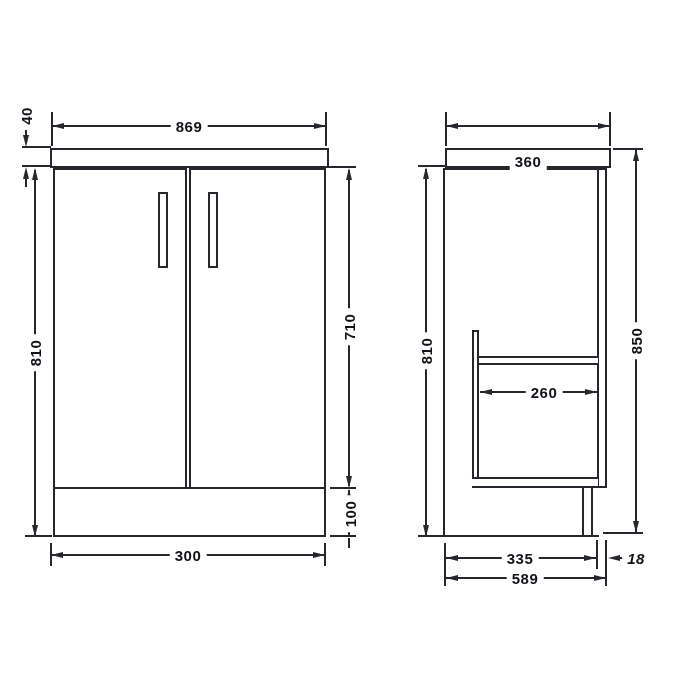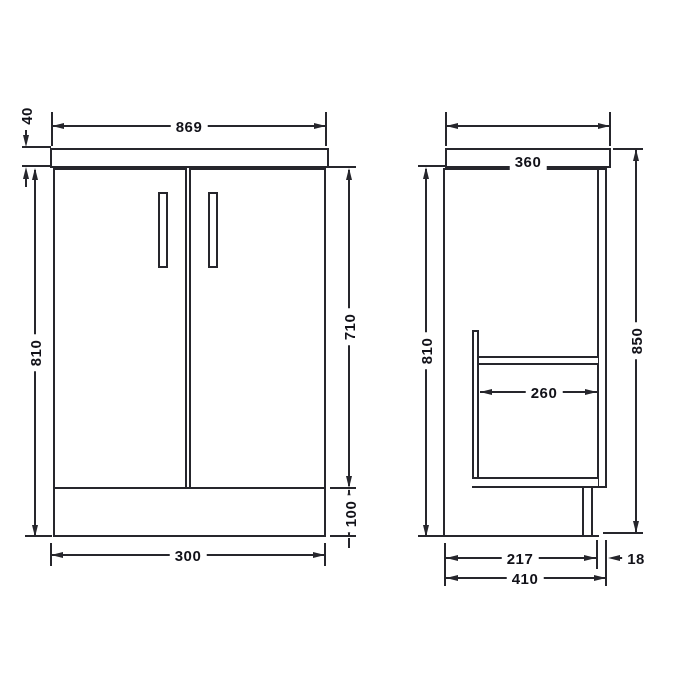--- a/index.html
+++ b/index.html
@@ -135,25 +135,25 @@
     <div class="ar ar-r" style="left:585px;top:389px;"></div>
     <span class="lbl" style="left:538px;top:392px;margin-left:6px;">260</span>
 
     <div class="ln" style="left:444px;top:543px;width:2px;height:43px;"></div>
     <div class="ln" style="left:596px;top:540px;width:2px;height:29px;"></div>
     <div class="ln" style="left:605px;top:540px;width:2px;height:46px;"></div>
 
     <div class="ln" style="left:446px;top:557px;width:150px;height:2px;"></div>
     <div class="ar ar-l" style="left:446px;top:555px;"></div>
     <div class="ar ar-r" style="left:584px;top:555px;"></div>
-    <span class="lbl" style="left:520px;top:558px;">217</span>
+    <span class="lbl" style="left:520px;top:558px;">335</span>
 
     <div class="ar ar-l" style="left:608px;top:555px;"></div>
     <div class="ln" style="left:618px;top:557px;width:6px;height:2px;"></div>
-    <span class="lbl" style="left:636px;top:558px;">18</span>
+    <span class="lbl" style="left:636px;top:558px;font-style:italic;">18</span>
 
     <div class="ln" style="left:446px;top:577px;width:160px;height:2px;"></div>
     <div class="ar ar-l" style="left:446px;top:575px;"></div>
     <div class="ar ar-r" style="left:594px;top:575px;"></div>
-    <span class="lbl" style="left:525px;top:578px;">410</span>
+    <span class="lbl" style="left:525px;top:578px;">589</span>
   </div>
 
 </div>
 
 </body></html>

